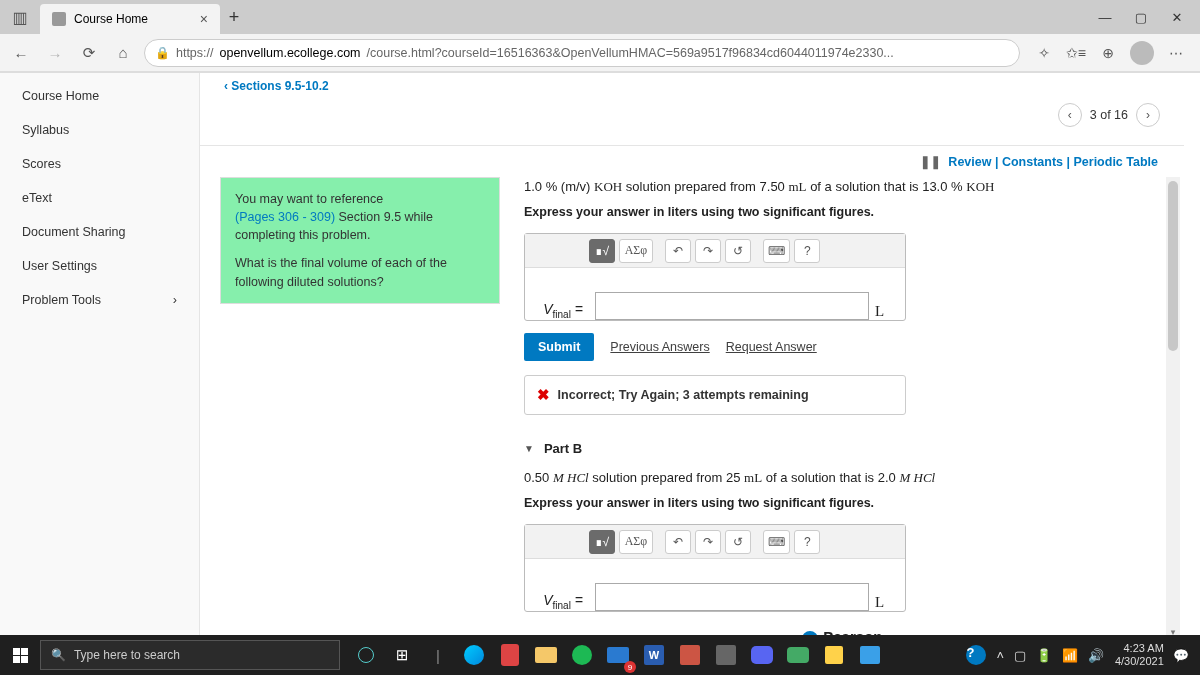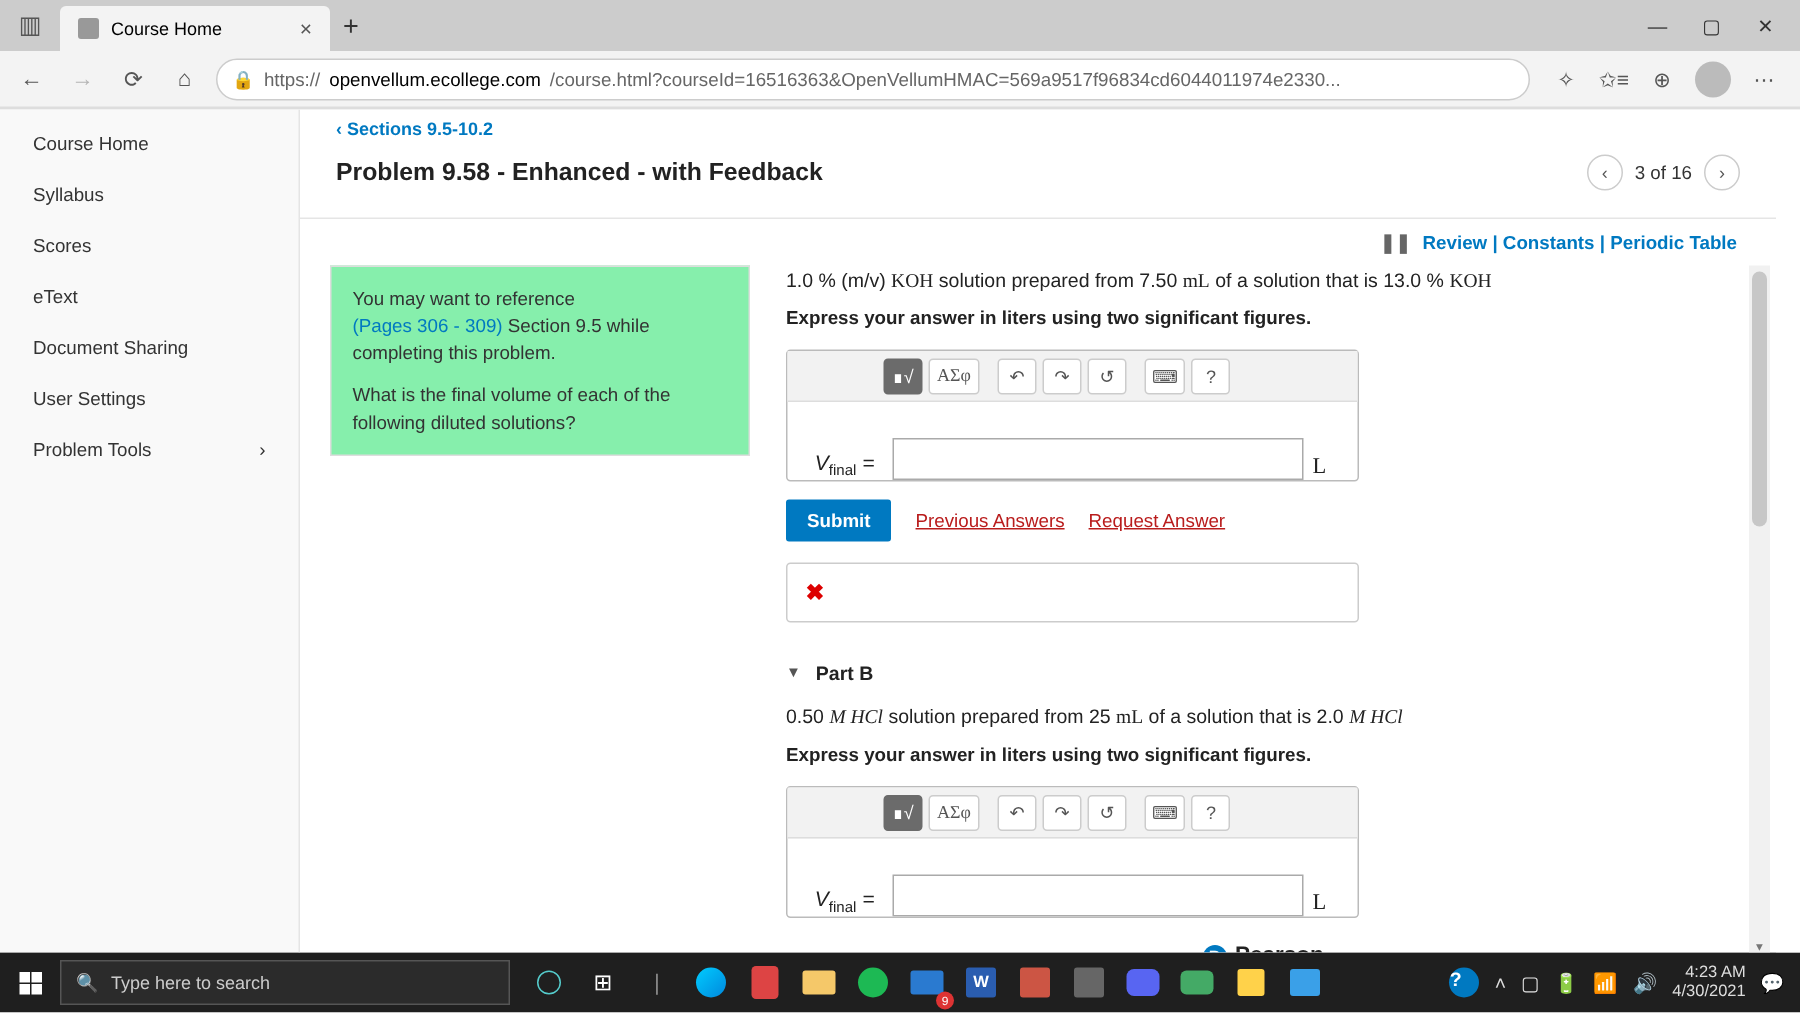--- a/index.html
+++ b/index.html
@@ -65,21 +65,21 @@
 .ab-toolbar .tbtn.gap { margin-left:8px;}
 .ab-toolbar .tbtn.wide { min-width:34px; font-family:'Times New Roman',serif;}
 .ab-input-row { display:flex; align-items:flex-end; height:52px; }
 .ab-label { width:64px; text-align:right; padding-right:6px; font-family:'Times New Roman', serif; font-style:italic; font-size:14px; color:#222;}
 .ab-label sub { font-size:10px; font-style:normal;}
 .ab-input { flex:1; height:28px; border:1px solid #aaa; margin:0 6px; background:#fff;}
 .ab-unit { width:30px; font-family:'Times New Roman', serif; font-size:15px; color:#222;}
 
 .submit-row { display:flex; align-items:center; gap:16px; margin:6px 0 14px;}
 .submit-btn { background:#0079c1; color:#fff; border:none; height:28px; padding:0 14px; font-size:12.5px; font-weight:600; border-radius:2px; cursor:pointer;}
-.link { color:#b91c1c; font-size:12.5px; text-decoration:underline; cursor:pointer;}
+.link { color:#404040; font-size:12.5px; text-decoration:underline; cursor:pointer;}
 .feedback { border:1px solid #ccc; border-radius:3px; padding:10px 12px; display:flex; align-items:center; gap:8px; font-size:12.5px; font-weight:bold; color:#333; width:382px;}
 .feedback .x { color:#d00; font-size:15px; font-weight:bold;}
 
 .part-b-head { display:flex; align-items:center; gap:10px; padding:26px 0 12px; font-size:13px; font-weight:bold; color:#222;}
 .part-b-head .caret { font-size:10px; color:#555;}
 
 .pearson { text-align:center; font-family:'Times New Roman',serif; font-weight:bold; color:#222; font-size:15px; padding-top:4px;}
 .pearson .p { display:inline-block; width:16px; height:16px; border-radius:50%; background:#0079c1; color:#fff; font-size:11px; line-height:16px; vertical-align:middle; margin-right:2px;}
 
 
@@ -174,21 +174,20 @@
       </div>
     <div class="sidebar-item">
         <span>Problem Tools</span>
         <span>›</span>
       </div>
   </div>
 
   <div class="main">
     <div class="breadcrumb">‹ Sections 9.5-10.2</div>
     <div class="prob-header">
-      <div class="prob-title">Problem 9.58 - Enhanced - with Feedback</div>
       <div class="pager">
         <div class="pg-btn">‹</div>
         <span>3 of 16</span>
         <div class="pg-btn">›</div>
       </div>
     </div>
     <hr class="sep">
     <div class="toolbar-right">
       <span class="pause">❚❚</span>
       <span>Review</span> | 
@@ -233,20 +232,21 @@
         </div>
 
         <div class="submit-row">
           <button class="submit-btn">Submit</button>
           <span class="link">Previous Answers</span>
           <span class="link">Request Answer</span>
         </div>
 
         <div class="feedback">
           <span class="x">✖</span>
+          <span>Incorrect; Try Again; 3 attempts remaining</span>
         </div>
 
         <div class="part-b-head">
           <span class="caret">▼</span>
           <span>Part B</span>
         </div>
         <div class="question-text">
           <span>0.50 </span><span class="rm" style="font-style:italic">M HCl</span><span> solution prepared from 25 </span><span class="rm">mL</span><span> of a solution that is 2.0 </span><span class="rm" style="font-style:italic">M HCl</span>
         </div>
         <div class="instr">Express your answer in liters using two significant figures.</div>

